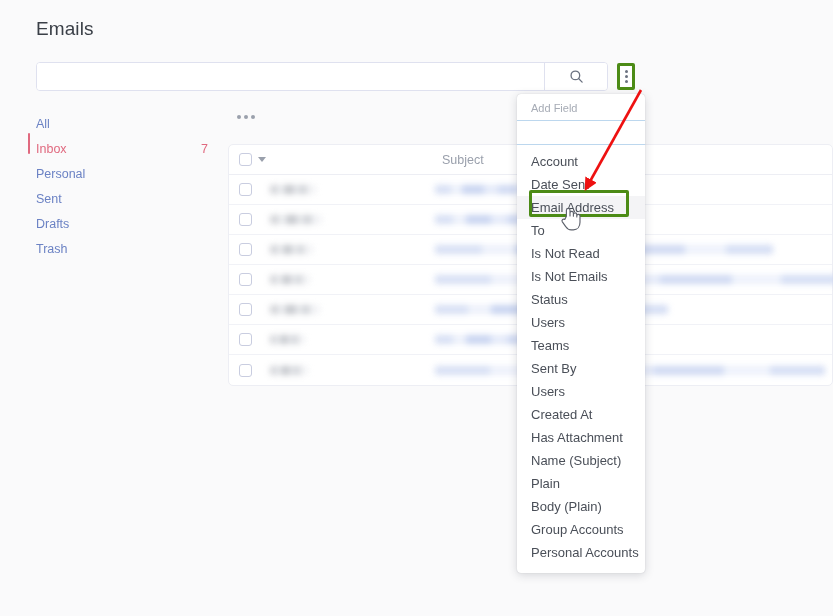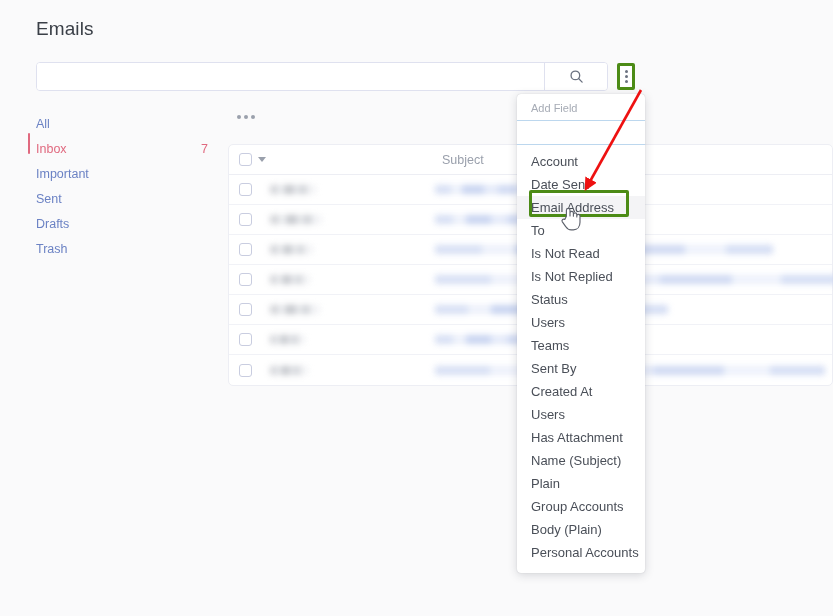--- a/index.html
+++ b/index.html
@@ -309,21 +309,21 @@
   <div class="sidebar">
     <div class="side-item">
       <span class="label">All</span>
       <span class="count"></span>
     </div>
     <div class="side-item active">
       <span class="label">Inbox</span>
       <span class="count">7</span>
     </div>
     <div class="side-item">
-      <span class="label">Important</span>
+      <span class="label">Personal</span>
       <span class="count"></span>
     </div>
     <div class="side-item">
       <span class="label">Sent</span>
       <span class="count"></span>
     </div>
     <div class="side-item">
       <span class="label">Drafts</span>
       <span class="count"></span>
     </div>
@@ -419,32 +419,32 @@
 
   <div class="dropdown">
     <div class="dd-title">Add Field</div>
     <input class="dd-input" type="text" value="" placeholder="" style="">
     <div class="dd-list">
       <div class="dd-item">Account</div>
       <div class="dd-item">Date Sent</div>
       <div class="dd-item highlighted">Email Address</div>
       <div class="dd-item">To</div>
       <div class="dd-item">Is Not Read</div>
-      <div class="dd-item">Is Not Replied</div>
+      <div class="dd-item">Is Not Emails</div>
       <div class="dd-item">Status</div>
       <div class="dd-item">Users</div>
       <div class="dd-item">Teams</div>
       <div class="dd-item">Sent By</div>
+      <div class="dd-item">Users</div>
       <div class="dd-item">Created At</div>
-      <div class="dd-item">Users</div>
       <div class="dd-item">Has Attachment</div>
       <div class="dd-item">Name (Subject)</div>
       <div class="dd-item">Plain</div>
+      <div class="dd-item">Body (Plain)</div>
       <div class="dd-item">Group Accounts</div>
-      <div class="dd-item">Body (Plain)</div>
       <div class="dd-item">Personal Accounts</div>
     </div>
   </div>
 
   <div class="green-box"></div>
 
   <svg class="arrow-svg" viewBox="0 0 833 616">
     <defs>
       <marker id="redhead" markerWidth="5" markerHeight="5" refX="2.4" refY="2.5" orient="auto" markerUnits="strokeWidth">
         <path d="M0,0 L5,2.5 L0,5 z" fill="#ee1111"></path>

